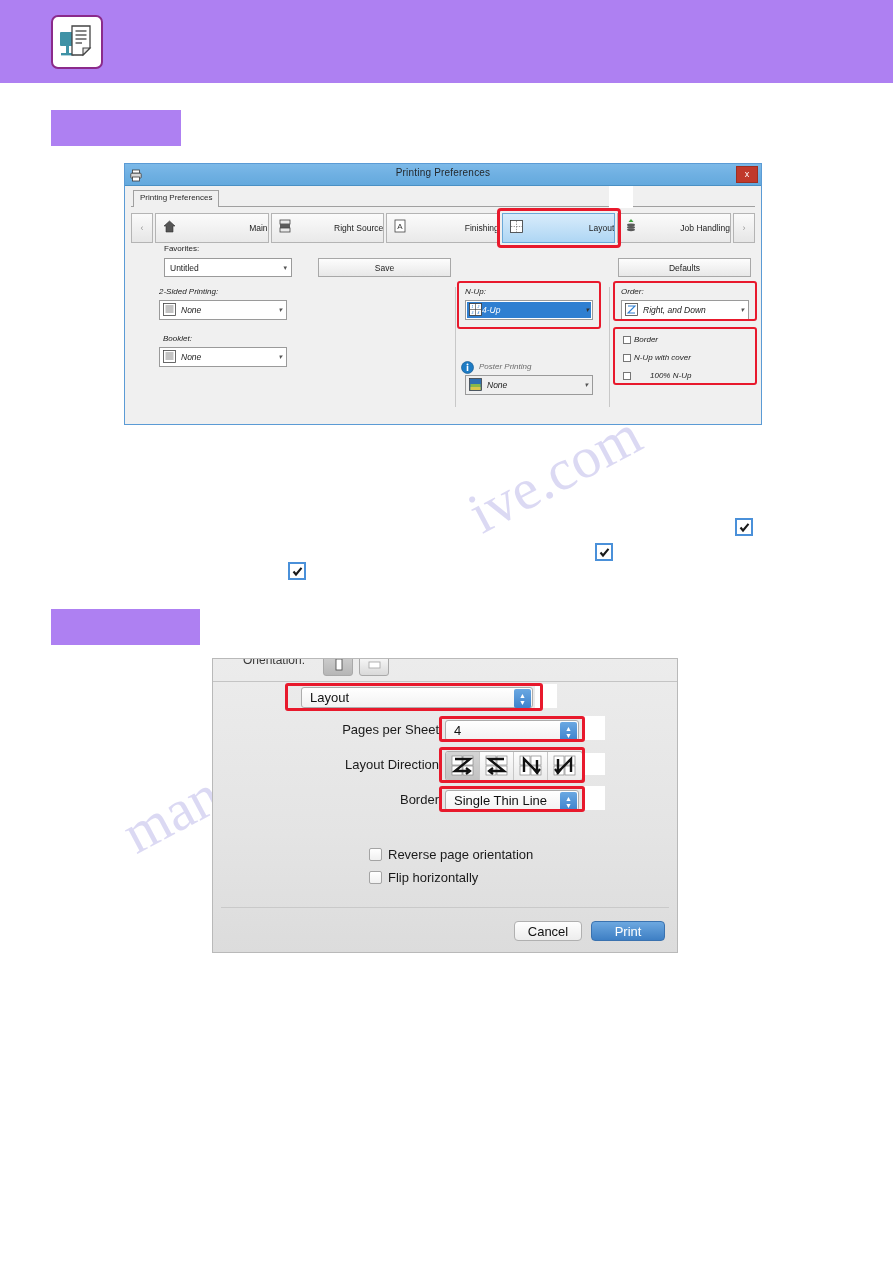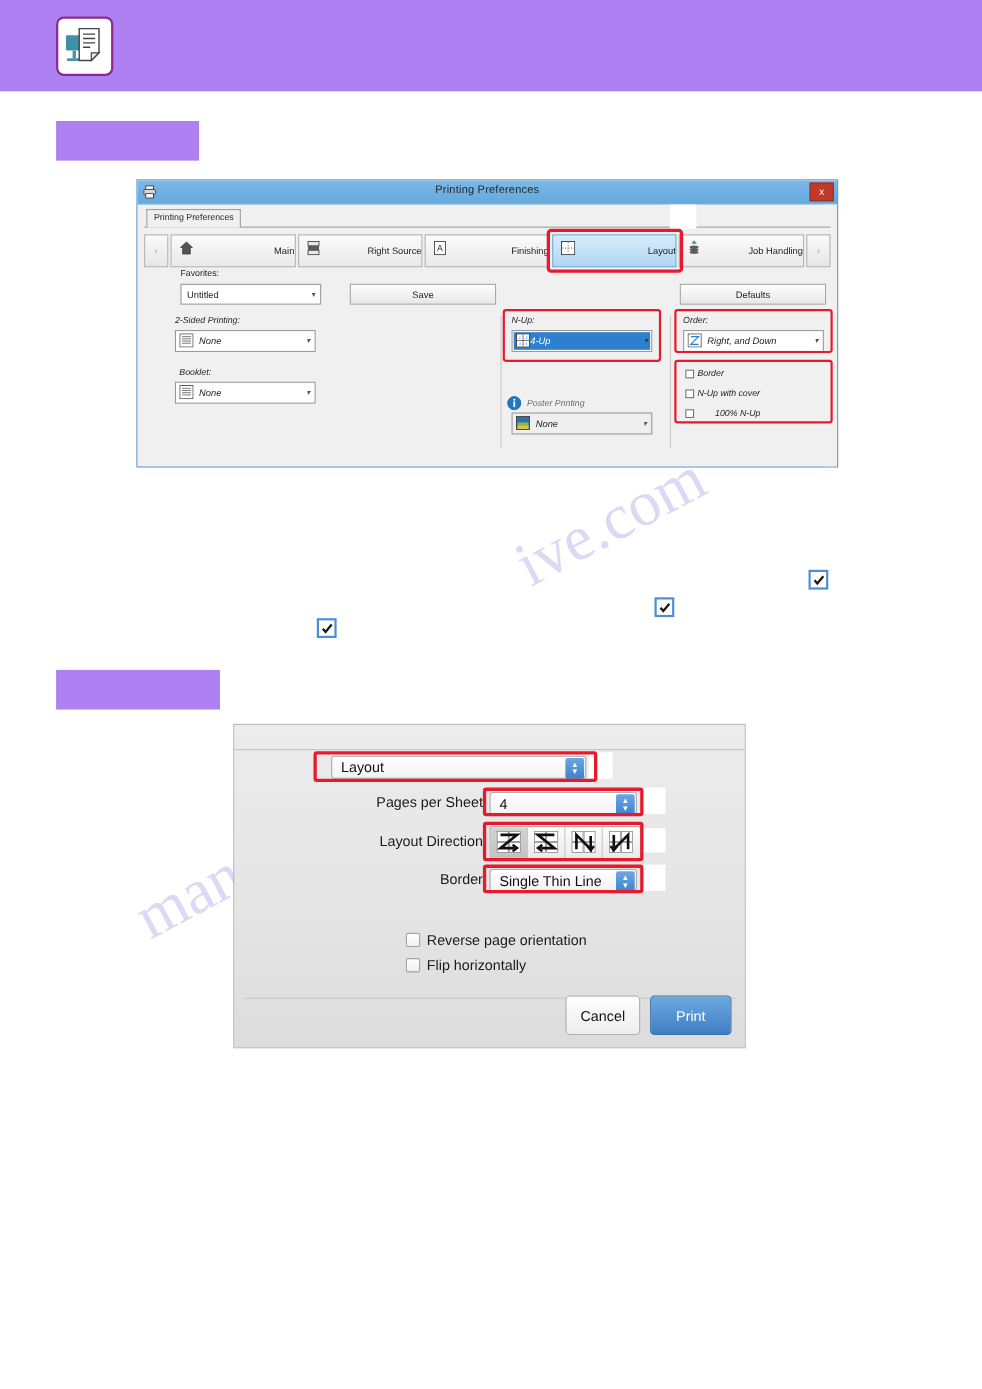--- a/index.html
+++ b/index.html
@@ -235,21 +235,21 @@
     position:absolute; display:flex; align-items:center; font-size:13px; color:#1a1a1a;
   }
   .mac-chk .cb{
     width:13px; height:13px; border:1px solid #a4a4a4; border-radius:2px;
     background:linear-gradient(to bottom,#ffffff,#f0f0f0);
     margin-right:6px; flex:0 0 auto;
   }
 
   .mac-footer-hr{ position:absolute; left:8px; right:8px; bottom:44px; height:1px; background:#c9c9c9; }
   .mac-btn{
-    position:absolute; height:36px; border-radius:4px; font-size:13px;
+    position:absolute; height:20px; border-radius:4px; font-size:13px;
     display:flex; align-items:center; justify-content:center; cursor:pointer;
   }
   .mac-cancel{
     right:95px; bottom:11px; width:68px;
     background:linear-gradient(to bottom,#fefefe,#ededed);
     border:1px solid #b0b0b0; color:#111;
   }
   .mac-print{
     right:12px; bottom:11px; width:74px;
     background:linear-gradient(to bottom,#6da8e0,#3e7fc4);
@@ -512,20 +512,33 @@
     </svg>
 </div>
 <div class="chk-badge" style="left:288px; top:562px;">
   <svg width="11" height="11" viewBox="0 0 11 11">
       <path d="M1.5 5.5 L4 8.5 L9.5 1.8" fill="none" stroke="#1a1a1a" stroke-width="2.1"></path>
     </svg>
 </div>
 
 <div class="mac-dialog">
 
+  <div class="mac-orient">
+    <span class="olab">Orientation:</span>
+    <div class="mac-obtn b1">
+      <svg width="12" height="14" viewBox="0 0 12 14" style="margin:3px 0 0 9px;">
+        <rect x="3" y="1" width="6" height="11" fill="#fff" stroke="#555" stroke-width=".9"></rect>
+      </svg>
+    </div>
+    <div class="mac-obtn b2">
+      <svg width="14" height="12" viewBox="0 0 14 12" style="margin:4px 0 0 8px;">
+        <rect x="1" y="3" width="11" height="6" fill="#fff" stroke="#aaa" stroke-width=".9"></rect>
+      </svg>
+    </div>
+  </div>
 
   <div class="mac-hr" style="top:22px;"></div>
 
   <div class="mac-row" style="top:27px;">
     <div class="mac-select" style="left:88px; width:232px; top:1px;">
       <span class="mv">Layout</span>
       <span class="mac-stepper">
           <span>▲</span>
           <span>▼</span>
         </span>

